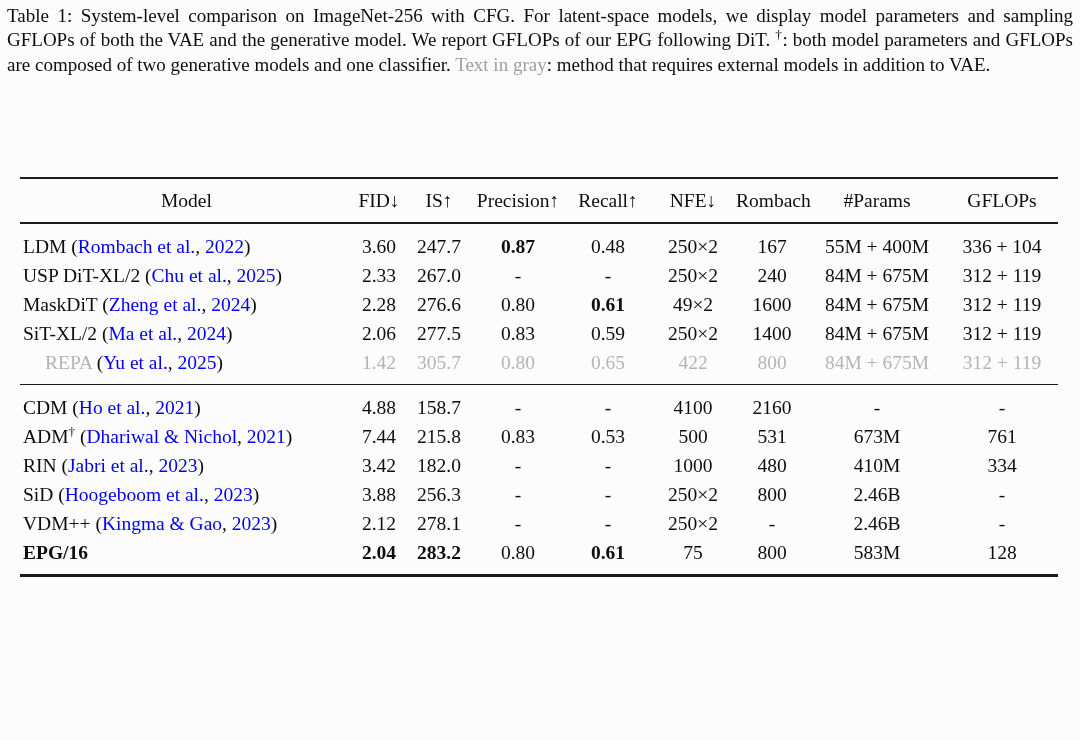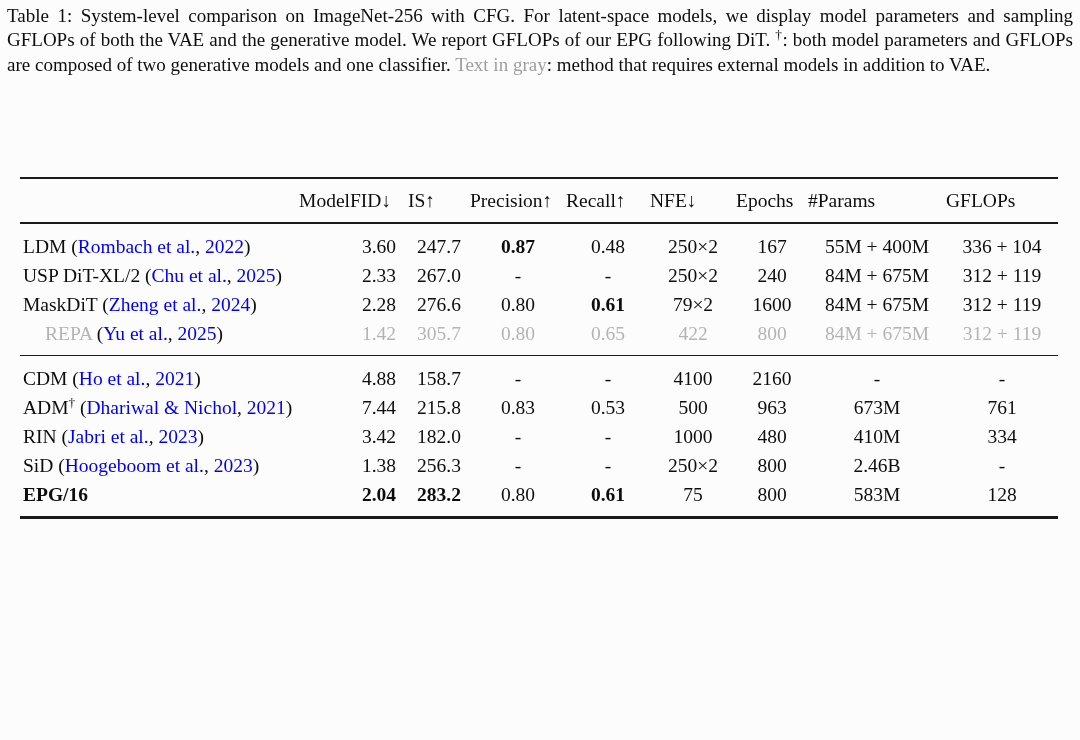--- a/index.html
+++ b/index.html
@@ -33,26 +33,26 @@
     width: 1038px;
     font-size: 19.5px;
     border-top: 2px solid #1a1a1a;
     border-bottom: 3px solid #1a1a1a;
   }
   thead tr {
     border-bottom: 2px solid #1a1a1a;
   }
   thead th {
     font-weight: normal;
-    text-align: left;
+    text-align: center;
     height: 43px;
     vertical-align: middle;
     padding: 0;
   }
-  thead th.model-col { text-align: right; padding-left: 3px; margin-top: 42px; }
+  thead th.model-col { text-align: center; padding-left: 3px; margin-top: 42px; }
 
   tbody.sec { border-bottom: 1.5px solid #1a1a1a; }
   tr.section-row { border-bottom: 1.5px solid #1a1a1a; }
   td.section-title {
     font-weight: bold;
     font-style: italic;
     height: 44px;
     vertical-align: middle;
     padding-left: 3px;
   }
@@ -93,21 +93,21 @@
           <col style="width:112px">
       </colgroup>
       <thead>
         <tr>
           <th class="model-col">Model</th>
           <th>FID↓</th>
           <th>IS↑</th>
           <th>Precision↑</th>
           <th>Recall↑</th>
           <th>NFE↓</th>
-          <th>Epochs</th>
+          <th>Rombach</th>
           <th>#Params</th>
           <th>GFLOPs</th>
         </tr>
       </thead>
     <tbody class="sec">
           <tr class="data-row">
             <td class="model-cell"><span>LDM</span> (<span class="cite">Rombach et al.</span>, <span class="cite">2022</span>)</td>
             <td>3.60</td>
             <td>247.7</td>
             <td class="b">0.87</td>
@@ -127,22 +127,33 @@
             <td>240</td>
             <td>84M + 675M</td>
             <td>312 + 119</td>
           </tr>
           <tr class="data-row">
             <td class="model-cell"><span>MaskDiT</span> (<span class="cite">Zheng et al.</span>, <span class="cite">2024</span>)</td>
             <td>2.28</td>
             <td>276.6</td>
             <td>0.80</td>
             <td class="b">0.61</td>
-            <td>79×2</td>
+            <td>49×2</td>
             <td>1600</td>
+            <td>84M + 675M</td>
+            <td>312 + 119</td>
+          </tr>
+          <tr class="data-row">
+            <td class="model-cell"><span>SiT-XL/2</span> (<span class="cite">Ma et al.</span>, <span class="cite">2024</span>)</td>
+            <td>2.06</td>
+            <td>277.5</td>
+            <td>0.83</td>
+            <td>0.59</td>
+            <td>250×2</td>
+            <td>1400</td>
             <td>84M + 675M</td>
             <td>312 + 119</td>
           </tr>
           <tr class="data-row">
             <td class="model-cell"><span class="gray">REPA</span> (<span class="cite">Yu et al.</span>, <span class="cite">2025</span>)</td>
             <td class="gray">1.42</td>
             <td class="gray">305.7</td>
             <td class="gray">0.80</td>
             <td class="gray">0.65</td>
             <td class="gray">422</td>
@@ -163,43 +174,54 @@
             <td>-</td>
             <td>-</td>
           </tr>
           <tr class="data-row">
             <td class="model-cell"><span>ADM</span><sup>†</sup> (<span class="cite">Dhariwal &amp; Nichol</span>, <span class="cite">2021</span>)</td>
             <td>7.44</td>
             <td>215.8</td>
             <td>0.83</td>
             <td>0.53</td>
             <td>500</td>
-            <td>963</td>
+            <td>531</td>
             <td>673M</td>
             <td>761</td>
           </tr>
           <tr class="data-row">
             <td class="model-cell"><span>RIN</span> (<span class="cite">Jabri et al.</span>, <span class="cite">2023</span>)</td>
             <td>3.42</td>
             <td>182.0</td>
             <td>-</td>
             <td>-</td>
             <td>1000</td>
             <td>480</td>
             <td>410M</td>
             <td>334</td>
           </tr>
           <tr class="data-row">
             <td class="model-cell"><span>SiD</span> (<span class="cite">Hoogeboom et al.</span>, <span class="cite">2023</span>)</td>
-            <td>1.38</td>
+            <td>3.88</td>
             <td>256.3</td>
             <td>-</td>
             <td>-</td>
             <td>250×2</td>
             <td>800</td>
+            <td>2.46B</td>
+            <td>-</td>
+          </tr>
+          <tr class="data-row">
+            <td class="model-cell"><span>VDM++</span> (<span class="cite">Kingma &amp; Gao</span>, <span class="cite">2023</span>)</td>
+            <td>2.12</td>
+            <td>278.1</td>
+            <td>-</td>
+            <td>-</td>
+            <td>250×2</td>
+            <td>-</td>
             <td>2.46B</td>
             <td>-</td>
           </tr>
           <tr class="data-row">
             <td class="model-cell"><span class="b">EPG/16</span></td>
             <td class="b">2.04</td>
             <td class="b">283.2</td>
             <td>0.80</td>
             <td class="b">0.61</td>
             <td>75</td>

